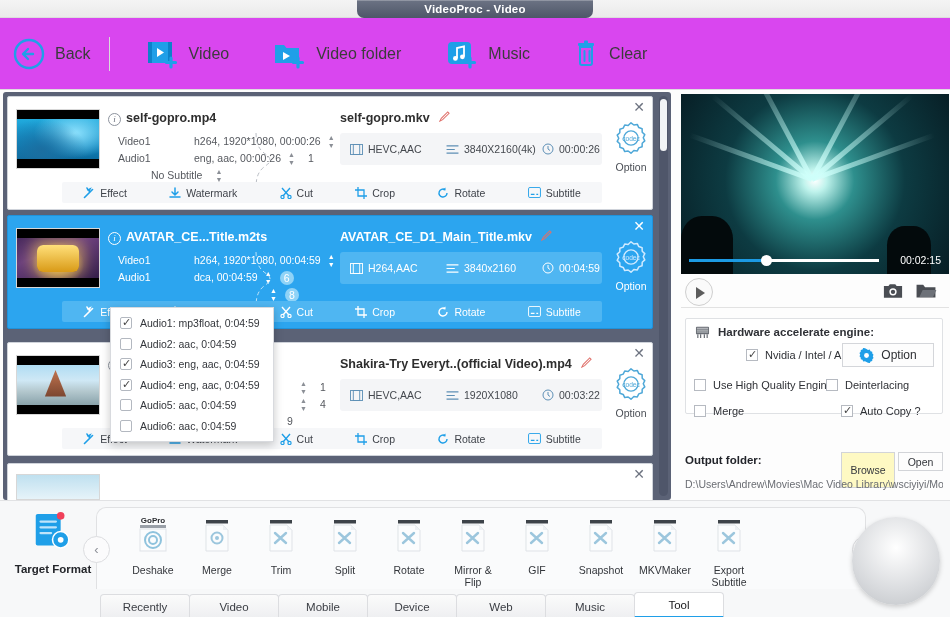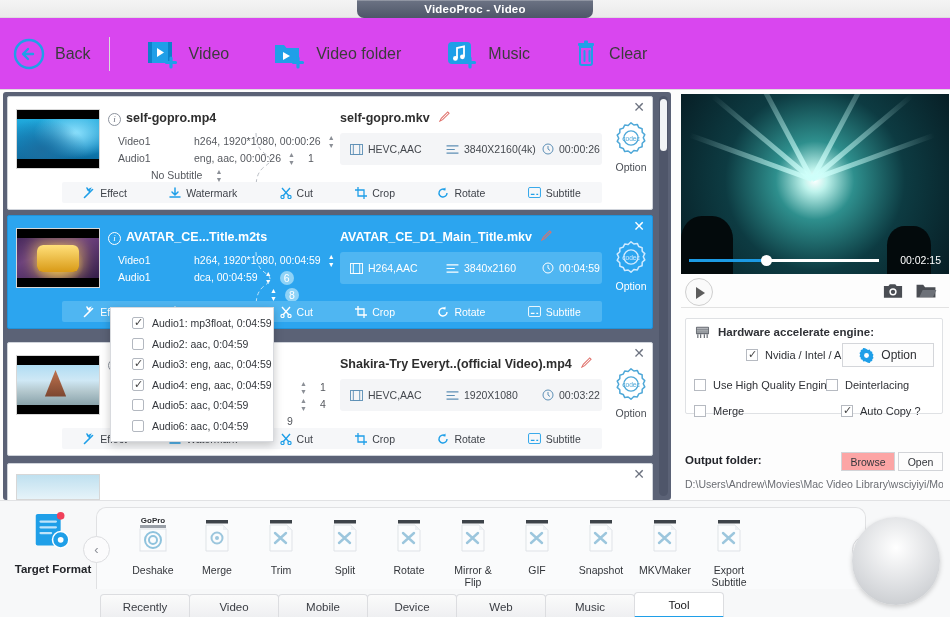--- a/index.html
+++ b/index.html
@@ -153,21 +153,21 @@
   
   .vscroll { position:absolute; right:3px; top:4px; width:9px; height:400px; }
   .vscroll .track { position:absolute; inset:0; background:#4f566a; border-radius:5px; }
   .vscroll .thumbbar { position:absolute; left:1px; top:3px; width:7px; height:52px; background:#f2f4f6; border-radius:4px; }
 
   
   .dropdown {
     position:absolute; left:110px; top:307px; width:164px;
     background:#ffffff; border:1px solid #d8dade;
     box-shadow:0 3px 9px rgba(0,0,0,.22);
-    z-index:60; padding:5px 12px;
+    z-index:60; padding:5px 0;
   }
   .dd-item { display:flex; align-items:center; height:20.5px; padding:0 9px; cursor:pointer; }
   .cb {
     width:12px; height:12px; border:1px solid #b3b8c0; border-radius:2px; background:#fff;
     margin-right:8px; flex:0 0 12px; position:relative;
   }
   .cb.on:after {
     content:"✓"; position:absolute; left:1px; top:-3px; font-size:11px; color:#444; line-height:14px;
   }
   .dd-label { font-size:10.5px; color:#33363b; white-space:nowrap; }
@@ -200,21 +200,21 @@
   .hw-r2 { position:absolute; left:8px; top:60px; display:flex; align-items:center; }
   .hw-r2b { position:absolute; left:140px; top:60px; display:flex; align-items:center; }
   .hw-r3 { position:absolute; left:8px; top:86px; display:flex; align-items:center; }
   .hw-r3b { position:absolute; left:155px; top:86px; display:flex; align-items:center; }
   .ck { width:12px; height:12px; border:1px solid #b6bac1; background:#fff; margin-right:7px; position:relative; flex:0 0 12px; }
   .ck.on:after { content:"✓"; position:absolute; left:1px; top:-3px; font-size:11px; color:#444; line-height:14px; }
   .ck-txt { font-size:11px; color:#2f3136; white-space:nowrap; }
 
   .outfolder { position:absolute; left:8px; top:360px; width:258px; }
   .of-lbl { position:absolute; left:0; top:2px; font-size:11.5px; font-weight:bold; color:#22242a; }
-  .of-browse { position:absolute; right:48px; top:0; width:54px; height:19px; border:1px solid #d2d4d8; background:#fca5a5;
+  .of-browse { position:absolute; right:48px; top:0; width:54px; height:36px; border:1px solid #d2d4d8; background:#fef9c3;
      font-size:10.5px; color:#33363b; display:flex; align-items:center; justify-content:center; cursor:pointer; }
   .of-open { position:absolute; right:0; top:0; width:45px; height:19px; border:1px solid #d2d4d8; background:#fdfdfd;
      font-size:10.5px; color:#33363b; display:flex; align-items:center; justify-content:center; cursor:pointer; }
   .of-path { position:absolute; left:0; top:26px; font-size:10.5px; color:#6a6d73; white-space:nowrap; overflow:hidden; width:258px; }
 
   
   .bottom { position:absolute; left:0; top:500px; width:950px; height:117px; background:#f7f8f9; border-top:1px solid #e1e2e4; }
   .tf { position:absolute; left:14px; top:10px; width:78px; text-align:center; cursor:pointer; }
   .tf-lbl { font-size:11.5px; font-weight:bold; color:#24262b; margin-top:3px; }
   .toolstrip {

